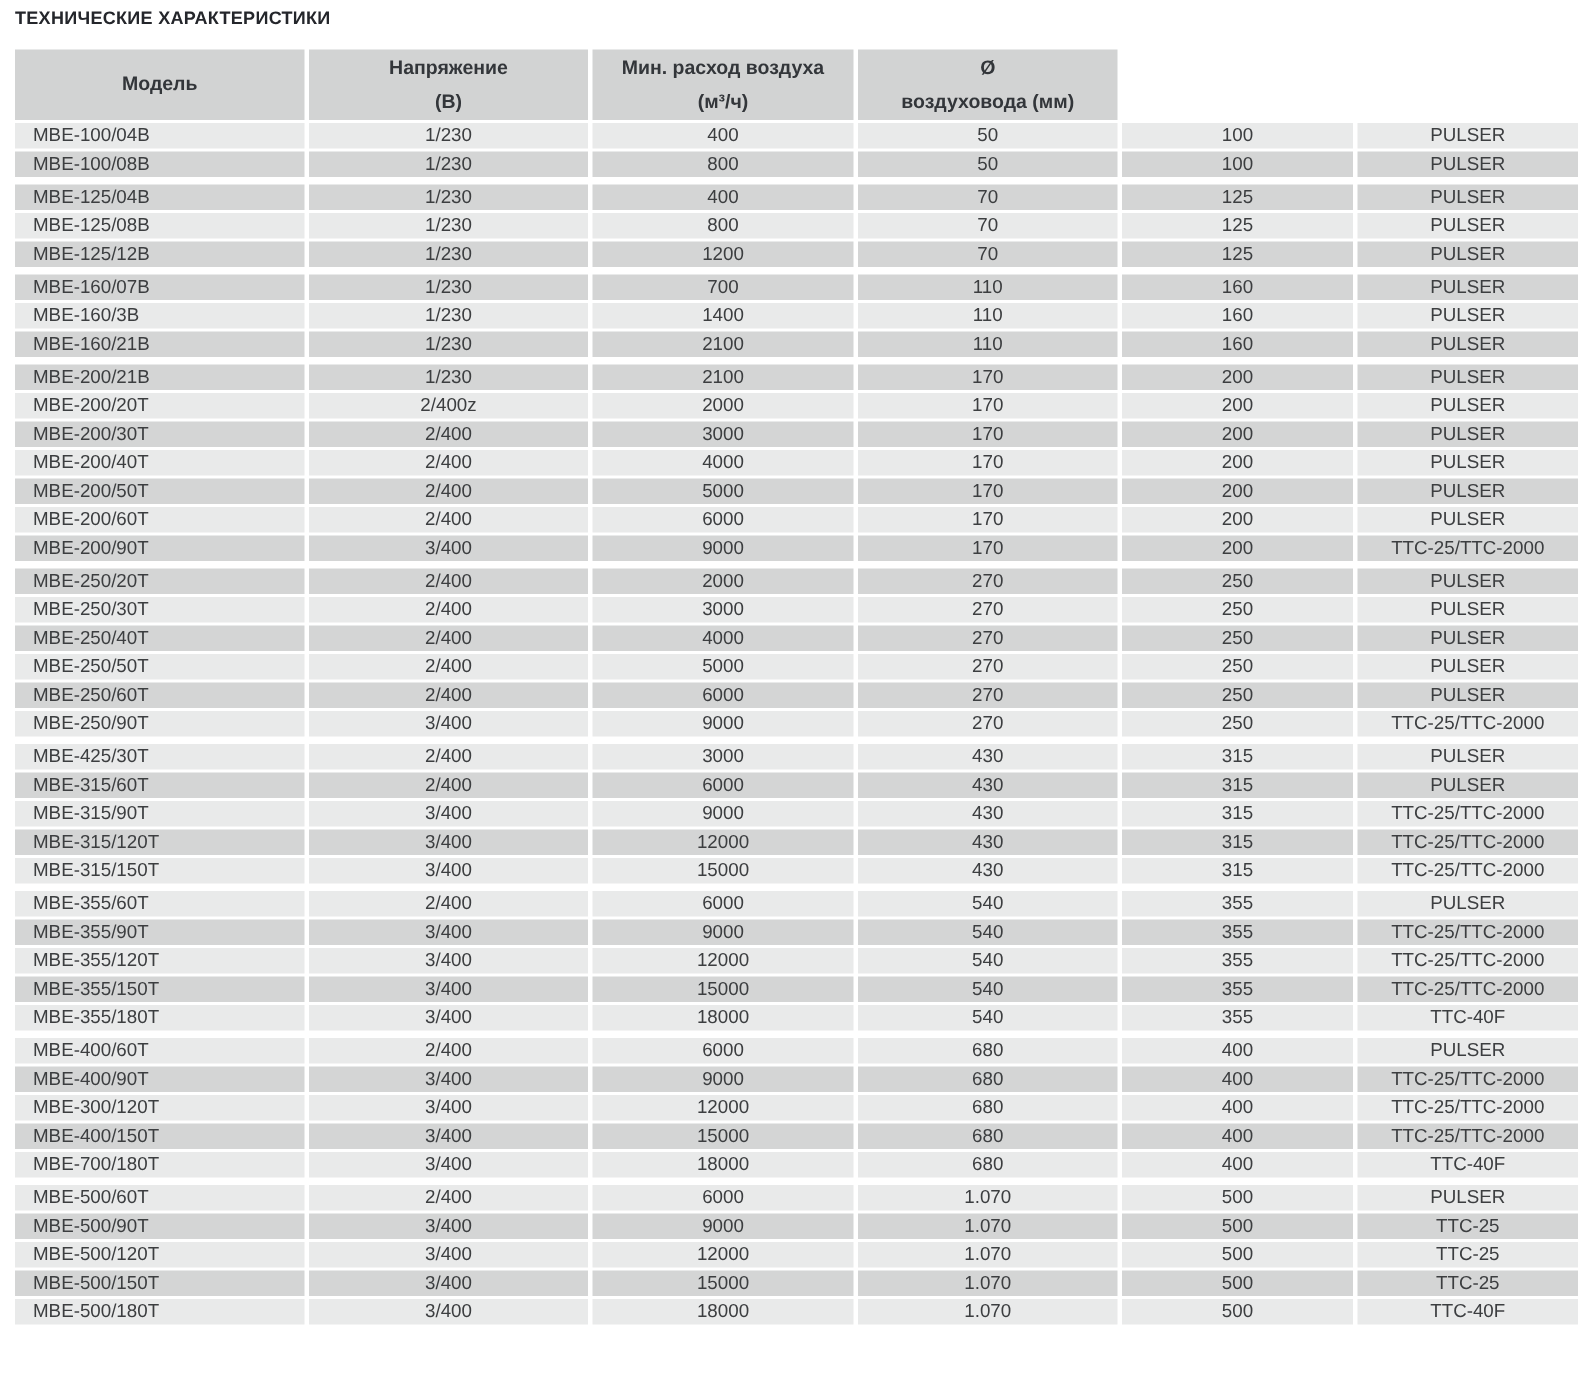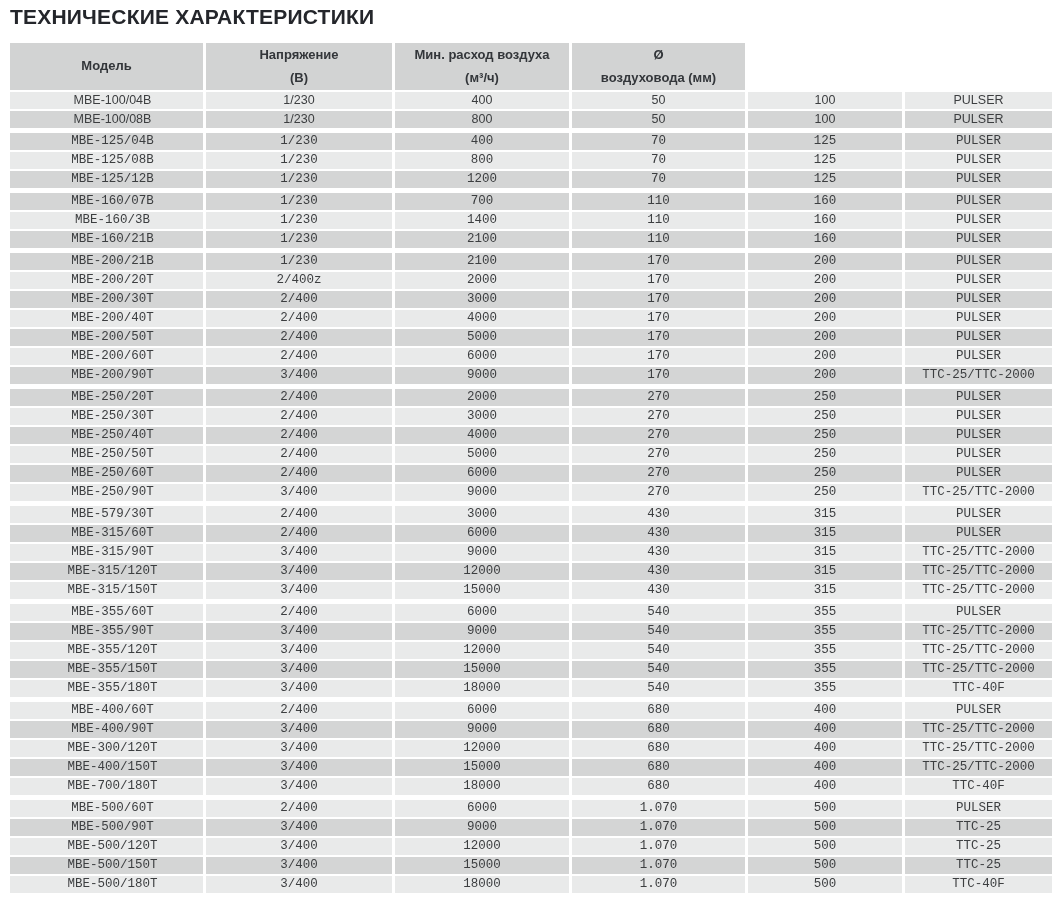--- a/index.html
+++ b/index.html
@@ -4,21 +4,21 @@
 <style>
   html,body{margin:0;padding:0;}
   body{
     width:1061px;height:923px;background:#ffffff;
     font-family:"Liberation Sans", sans-serif;
     -webkit-font-smoothing:antialiased;
     position:relative;overflow:hidden;
   }
   .page-title{
     margin:5px 0 0 10px;
-    font-size:21px;font-weight:bold;letter-spacing:0.2px;
+    font-size:12px;font-weight:bold;letter-spacing:0.2px;
     color:var(--title-color,#24262b);
   }
   .spec-table{margin:14px 9px 0 10px;}
   .grid-row{
     display:grid;
     grid-template-columns:193px 186px 174px 173px 154px 147px;
     column-gap:3px;
   }
   .header-row{margin-bottom:2px;}
   .hcell{
@@ -29,24 +29,24 @@
     color:var(--header-text,#33363a);
     text-align:center;
   }
   .row{margin-bottom:2px;}
   .cell{
     height:17px;line-height:17px;box-sizing:border-box;
     font-size:12.5px;text-align:center;
     color:var(--cell-text,#3c3e40);
     white-space:nowrap;overflow:hidden;
   }
-  .cell.c0{text-align:center;padding-left:12px;}
+  .cell.c0{text-align:left;padding-left:12px;}
   .row.light .cell{background:var(--row-light,#e9eaea);}
   .row.dark  .cell{background:var(--row-dark,#d4d5d5);}
-  .group + .group{margin-top:5px;font-family:Liberation Mono, monospace;}
+  .group + .group{margin-top:5px;}
 </style>
 </head>
 <body style="--header-bg: #d2d3d3; --row-light: #e9eaea; --row-dark: #d4d5d5; --header-text: #33363a; --cell-text: #3c3e40; --title-color: #24262b;">
 
 <h1 class="page-title">ТЕХНИЧЕСКИЕ ХАРАКТЕРИСТИКИ</h1>
 
 <div class="spec-table">
   <div class="grid-row header-row">
       <div class="hcell c0">
         <div>Модель</div>
@@ -238,21 +238,21 @@
           <div class="cell c0">MBE-250/90T</div>
           <div class="cell c1">3/400</div>
           <div class="cell c2">9000</div>
           <div class="cell c3">270</div>
           <div class="cell c4">250</div>
           <div class="cell c5">TTC-25/TTC-2000</div>
         </div>
       </div>
       <div class="group">
         <div class="grid-row row light">
-          <div class="cell c0">MBE-579/30T</div>
+          <div class="cell c0">MBE-425/30T</div>
           <div class="cell c1">2/400</div>
           <div class="cell c2">3000</div>
           <div class="cell c3">430</div>
           <div class="cell c4">315</div>
           <div class="cell c5">PULSER</div>
         </div>
         <div class="grid-row row dark">
           <div class="cell c0">MBE-315/60T</div>
           <div class="cell c1">2/400</div>
           <div class="cell c2">6000</div>

